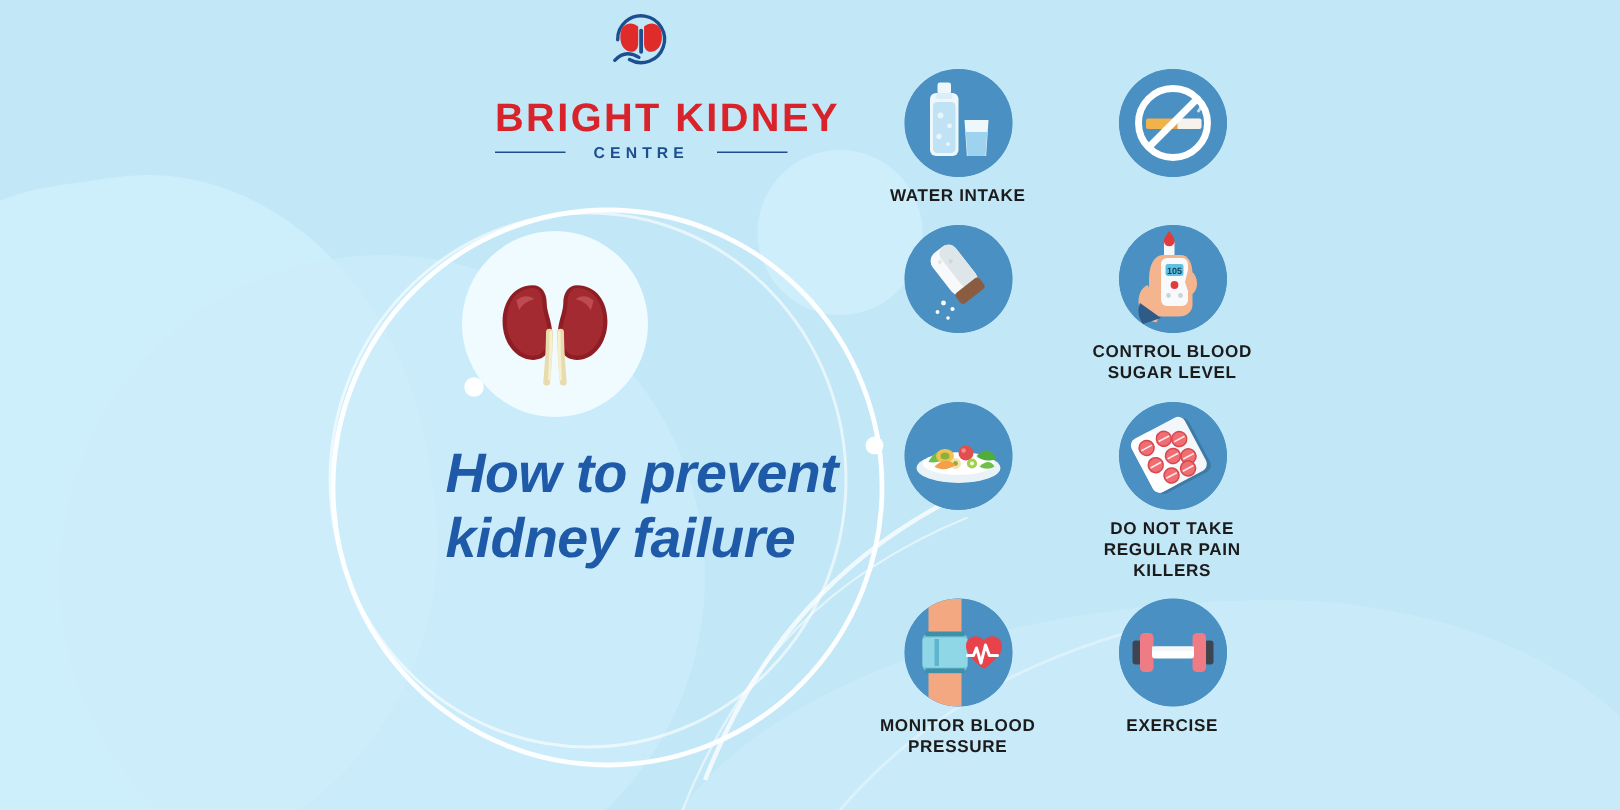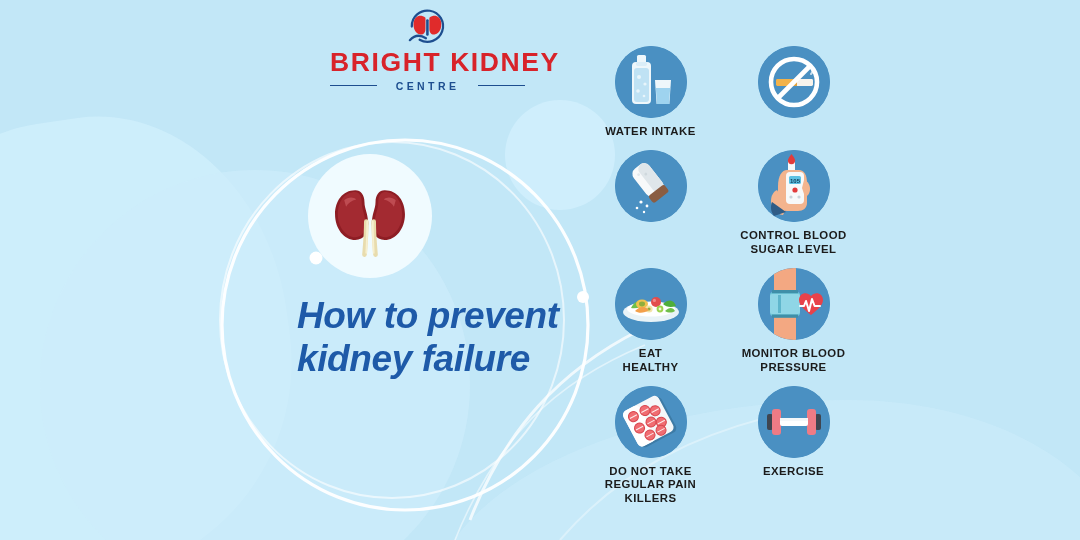--- a/index.html
+++ b/index.html
@@ -55,21 +55,21 @@
     width: 195px;
     text-align: center;
   }
   #logo-mark { height: 42px; display: block; margin: 0 auto; }
   #logo-wordmark {
     font-size: 26.5px;
     font-weight: bold;
     color: #d8232a;
     letter-spacing: 1.6px;
     line-height: 1;
-    margin-top: 1px;
+    margin-top: 17px;
     white-space: nowrap;
   }
   #logo-sub {
     display: flex;
     align-items: center;
     justify-content: center;
     gap: 19px;
     margin-top: 4px;
   }
   #logo-sub .rule { flex: 1; height: 1.5px; background: #1d4e8f; }
@@ -101,21 +101,21 @@
     font-weight: bold;
     line-height: 1.17;
     color: #1e5aa8;
     letter-spacing: -0.4px;
     font-style: italic;
   }
 
   
   #tips {
     position: absolute;
-    left: 588px; top: 46px;
+    left: 576px; top: 46px;
     width: 268px;
     display: grid;
     grid-template-columns: 125px 125px;
     column-gap: 18px;
     row-gap: 11px;
   }
   .tip { text-align: center; }
   .tip-icon {
     width: 72px; height: 72px;
     border-radius: 50%;
@@ -277,40 +277,20 @@
         <circle cx="41" cy="34" r="5" fill="#e24d4d"></circle>
         <circle cx="39.4" cy="32.4" r="1.6" fill="#f08a8a"></circle>
         <circle cx="34" cy="41" r="3.6" fill="#f4e3a8"></circle>
         <circle cx="34" cy="41" r="1.6" fill="#8fae3c"></circle>
         <circle cx="45" cy="41" r="3.4" fill="#9ed24e"></circle>
         <circle cx="45" cy="41" r="1.4" fill="#f2f6d8"></circle>
         <path d="M20 43 c5 -5 10 -5 14 -1 c-4 3 -10 4 -14 1 z" fill="#f3a04a"></path>
         <path d="M50 43 c4 -4 8 -4 10 0 c-3 2 -7 2 -10 0 z" fill="#6fbf4a"></path>
       </svg>
     </div>
-    <div class="tip-label">EAT
-HEALTHY</div>
-  </div>
-
-  <div class="tip">
-    <div class="tip-icon">
-      <svg viewBox="0 0 72 72">
-        <circle cx="36" cy="36" r="36" fill="#4a90c2"></circle>
-        <rect x="16" y="0" width="22" height="72" fill="#f3a882"></rect>
-        <rect x="12" y="24" width="30" height="24" rx="3" fill="#6fc5d8"></rect>
-        <rect x="12" y="26" width="30" height="20" rx="2" fill="#8fd6e6"></rect>
-        <rect x="14" y="22" width="26" height="3.2" fill="#3f8fa8"></rect>
-        <rect x="14" y="46.6" width="26" height="3.2" fill="#3f8fa8"></rect>
-        <rect x="20" y="27" width="3" height="18" fill="#5fb6cc"></rect>
-        <path d="M53 28 c-4 -5 -12 -3 -12 4 c0 6 7 11 12 15 c5 -4 12 -9 12 -15 c0 -7 -8 -9 -12 -4 z" fill="#e8424a"></path>
-        <path d="M42 38 h4 l2 -5 l3 10 l3 -12 l2.6 7 h5.4" fill="none" stroke="#ffffff" stroke-width="2" stroke-linejoin="round" stroke-linecap="round"></path>
-      </svg>
-    </div>
-    <div class="tip-label">MONITOR BLOOD
-PRESSURE</div>
   </div>
 
   <div class="tip">
     <div class="tip-icon">
       <svg viewBox="0 0 72 72">
         <circle cx="36" cy="36" r="36" fill="#4a90c2"></circle>
         <g transform="rotate(-28 36 36)">
           <rect x="16" y="16" width="40" height="40" rx="5" fill="#3d7ba6"></rect>
           <rect x="14" y="14" width="40" height="40" rx="5" fill="#f4f7f9"></rect>
           <rect x="14" y="14" width="19" height="40" rx="5" fill="#ffffff"></rect>
@@ -338,20 +318,38 @@
       </svg>
     </div>
     <div class="tip-label">DO NOT TAKE
 REGULAR PAIN KILLERS</div>
   </div>
 
   <div class="tip">
     <div class="tip-icon">
       <svg viewBox="0 0 72 72">
         <circle cx="36" cy="36" r="36" fill="#4a90c2"></circle>
+        <rect x="16" y="0" width="22" height="72" fill="#f3a882"></rect>
+        <rect x="12" y="24" width="30" height="24" rx="3" fill="#6fc5d8"></rect>
+        <rect x="12" y="26" width="30" height="20" rx="2" fill="#8fd6e6"></rect>
+        <rect x="14" y="22" width="26" height="3.2" fill="#3f8fa8"></rect>
+        <rect x="14" y="46.6" width="26" height="3.2" fill="#3f8fa8"></rect>
+        <rect x="20" y="27" width="3" height="18" fill="#5fb6cc"></rect>
+        <path d="M53 28 c-4 -5 -12 -3 -12 4 c0 6 7 11 12 15 c5 -4 12 -9 12 -15 c0 -7 -8 -9 -12 -4 z" fill="#e8424a"></path>
+        <path d="M42 38 h4 l2 -5 l3 10 l3 -12 l2.6 7 h5.4" fill="none" stroke="#ffffff" stroke-width="2" stroke-linejoin="round" stroke-linecap="round"></path>
+      </svg>
+    </div>
+    <div class="tip-label">MONITOR BLOOD
+PRESSURE</div>
+  </div>
+
+  <div class="tip">
+    <div class="tip-icon">
+      <svg viewBox="0 0 72 72">
+        <circle cx="36" cy="36" r="36" fill="#4a90c2"></circle>
         <rect x="9" y="28" width="6" height="16" rx="2" fill="#3f4550"></rect>
         <rect x="57" y="28" width="6" height="16" rx="2" fill="#3f4550"></rect>
         <rect x="14" y="23" width="9" height="26" rx="3" fill="#ef7b85"></rect>
         <rect x="49" y="23" width="9" height="26" rx="3" fill="#ef7b85"></rect>
         <rect x="22" y="32" width="28" height="8" rx="2" fill="#ffffff"></rect>
         <rect x="22" y="32" width="28" height="3" fill="#f4f7f9"></rect>
       </svg>
     </div>
     <div class="tip-label">EXERCISE</div>
   </div>

